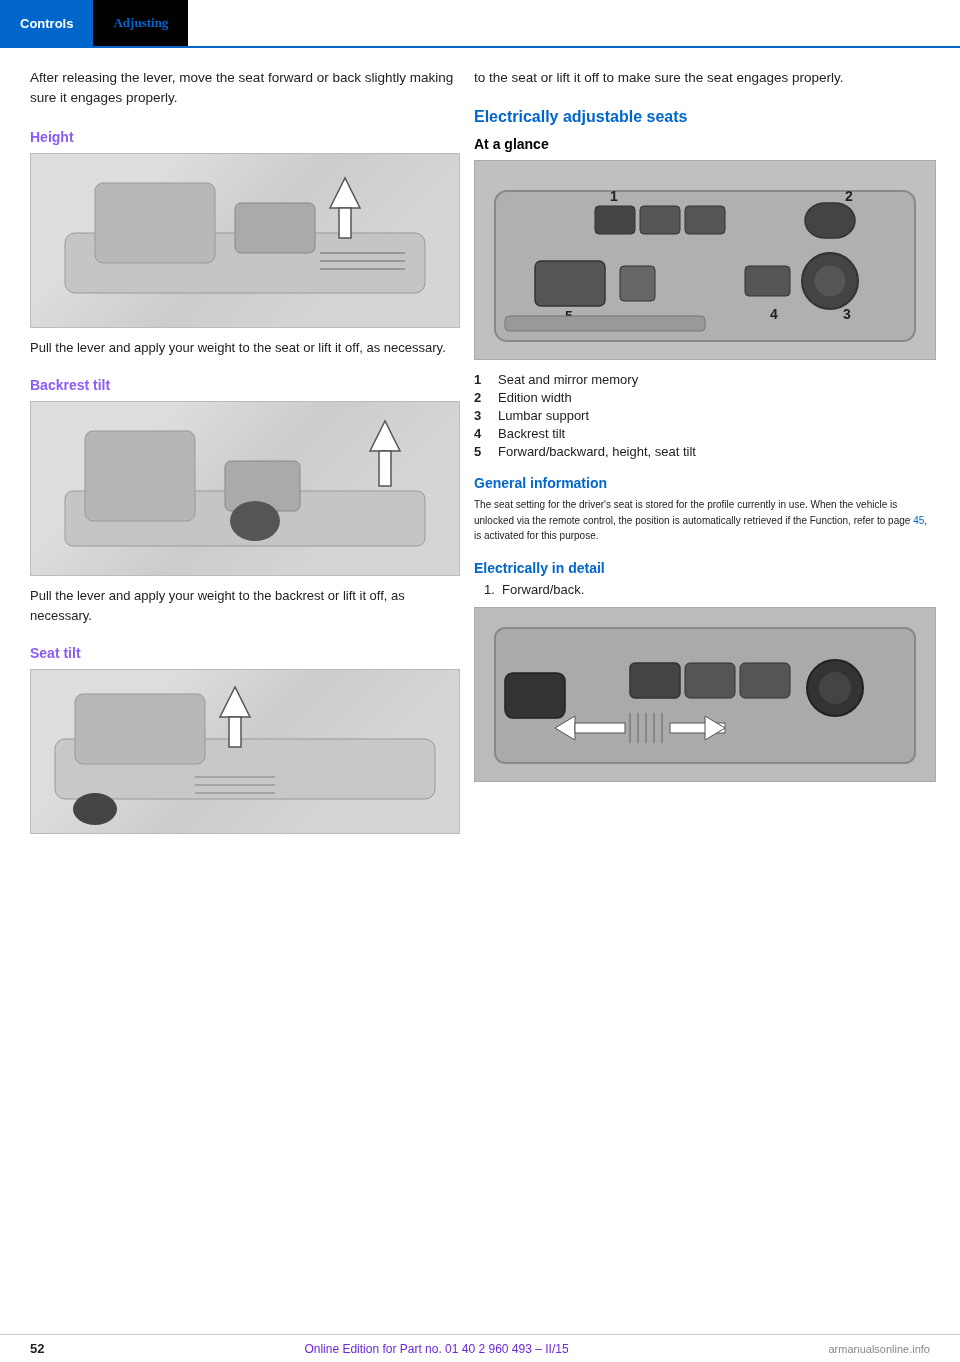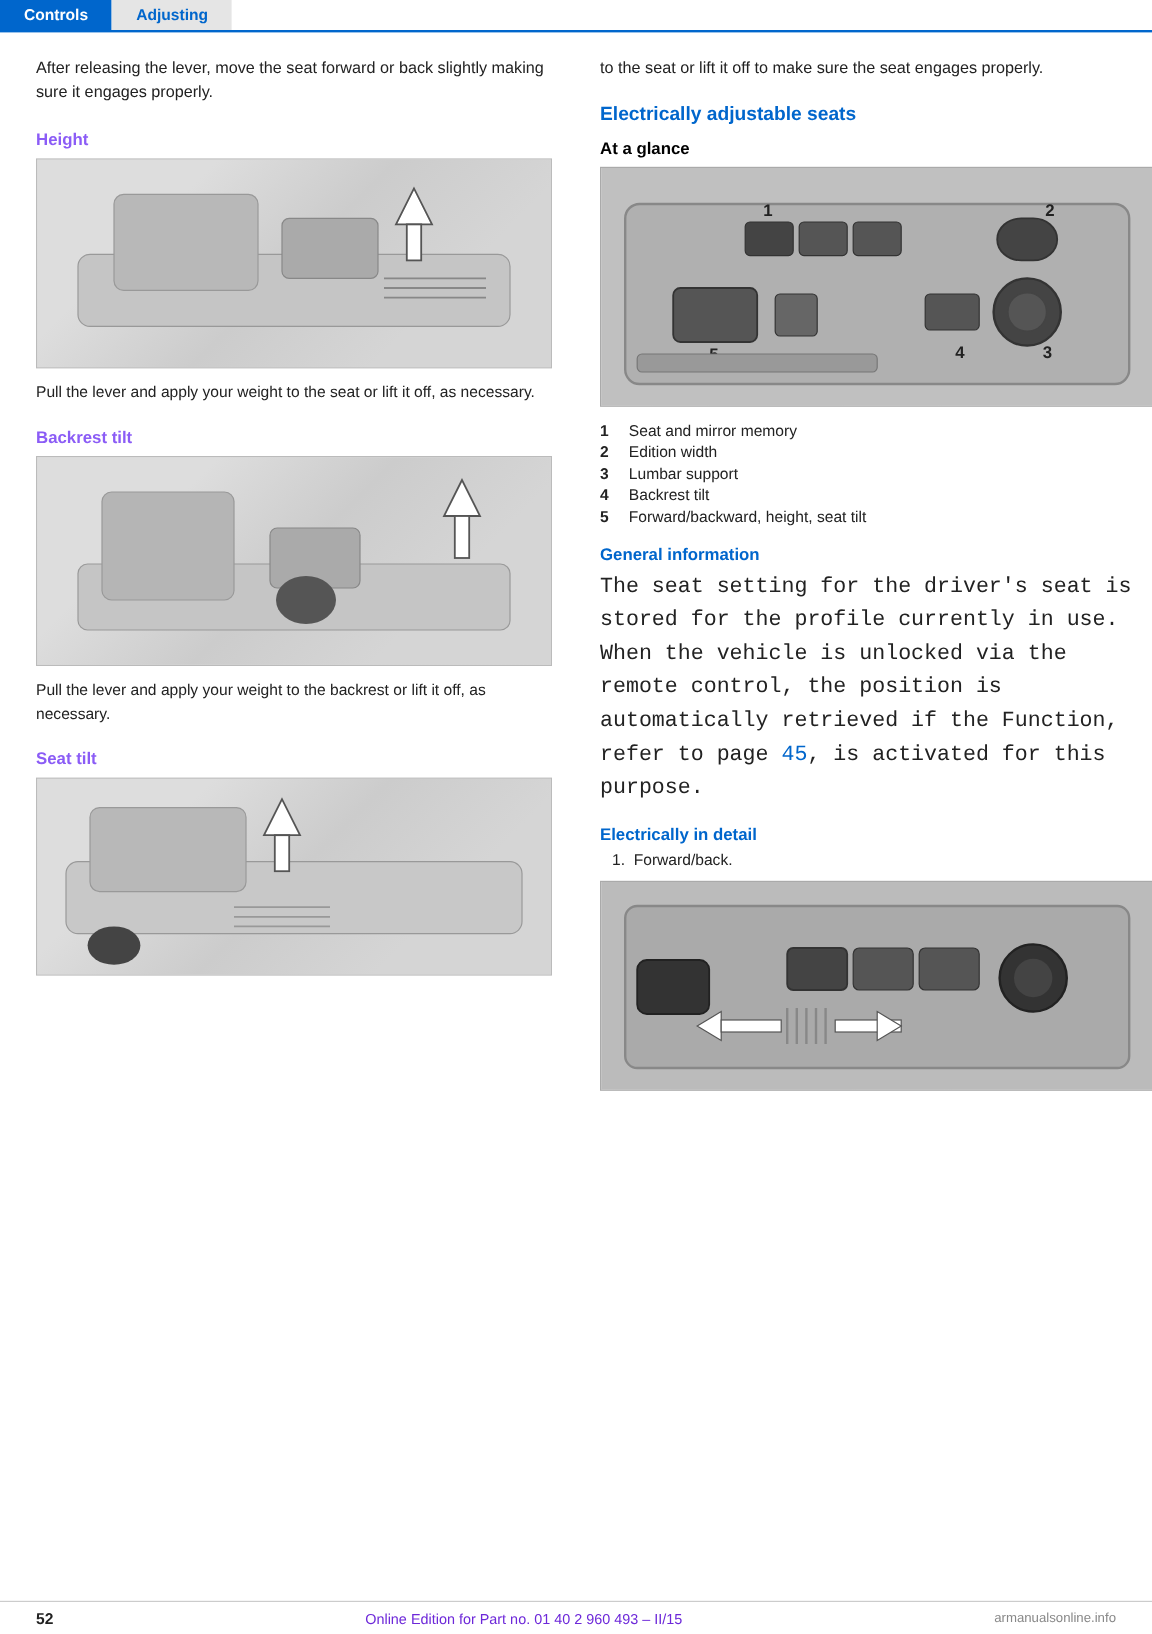--- a/index.html
+++ b/index.html
@@ -8,44 +8,45 @@
       font-size: 14px;
       background: #fff;
       width: 960px;
       min-height: 1362px;
       position: relative;
     }
 
     
     .top-nav {
       display: flex;
-      height: 27px;
+      height: 48px;
       border-bottom: 2px solid #0066cc;
     }
     .nav-tab {
       display: flex;
       align-items: center;
       padding: 0 20px;
       font-size: 13px;
       font-weight: bold;
     }
     .nav-tab-active {
       background: #0066cc;
       color: #fff;
     }
     .nav-tab-inactive {
-      background: #e5e5e5;
+      background: #000000;
       color: #0066cc;
+      font-family: Liberation Serif, serif;
     }
 
     
     .main-content {
       display: flex;
       padding: 20px 30px;
-      gap: 40px;
+      gap: 14px;
     }
 
     
     .left-col {
       width: 430px;
       flex-shrink: 0;
     }
 
     
     .right-col {
@@ -133,25 +134,24 @@
     }
 
     .gen-info-heading {
       color: #0066cc;
       font-size: 14px;
       font-weight: bold;
       margin-bottom: 6px;
     }
 
     .gen-info-text {
-      font-size: 18px;
+      font-size: 10px;
       line-height: 1.55;
       color: #222;
       margin-bottom: 16px;
-      font-family: Liberation Mono, monospace;
     }
 
     .gen-info-text a {
       color: #0066cc;
       text-decoration: none;
     }
 
     .adjustments-heading {
       color: #0066cc;
       font-size: 14px;

